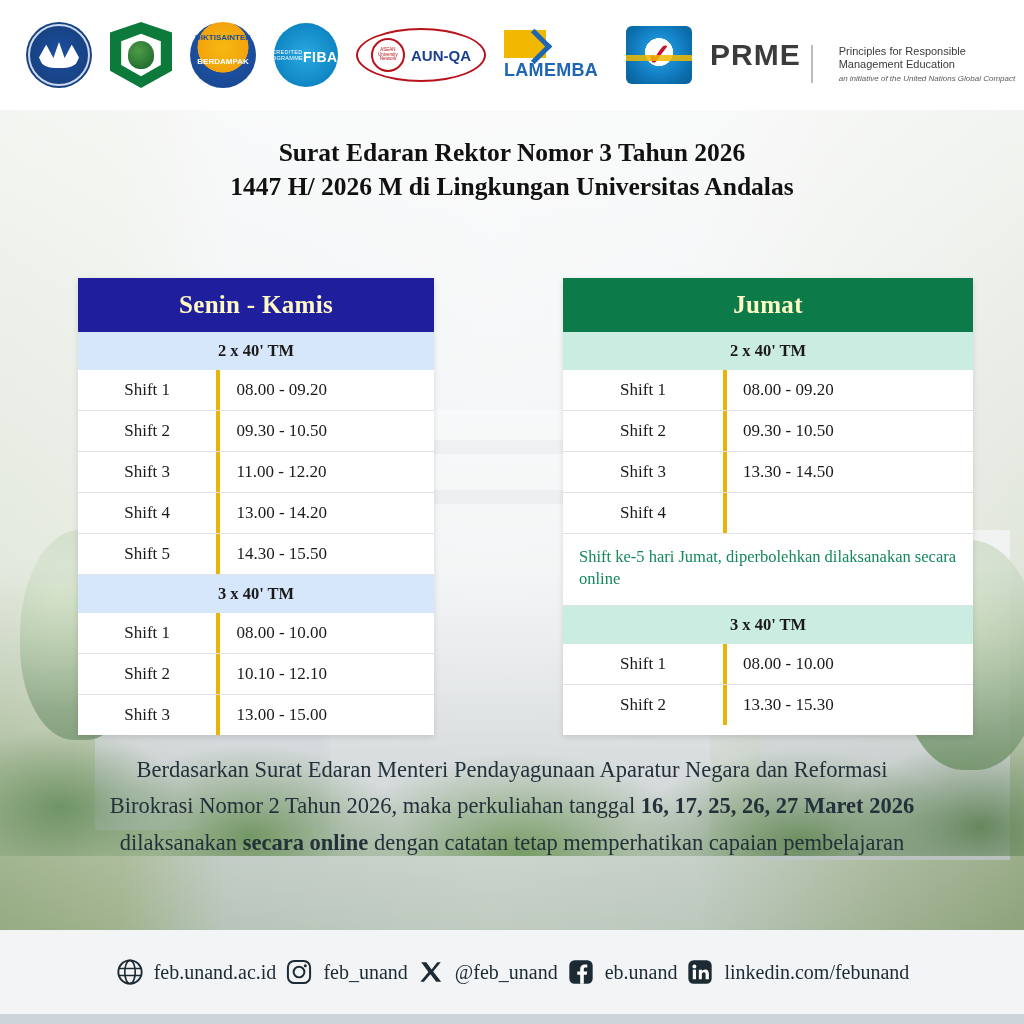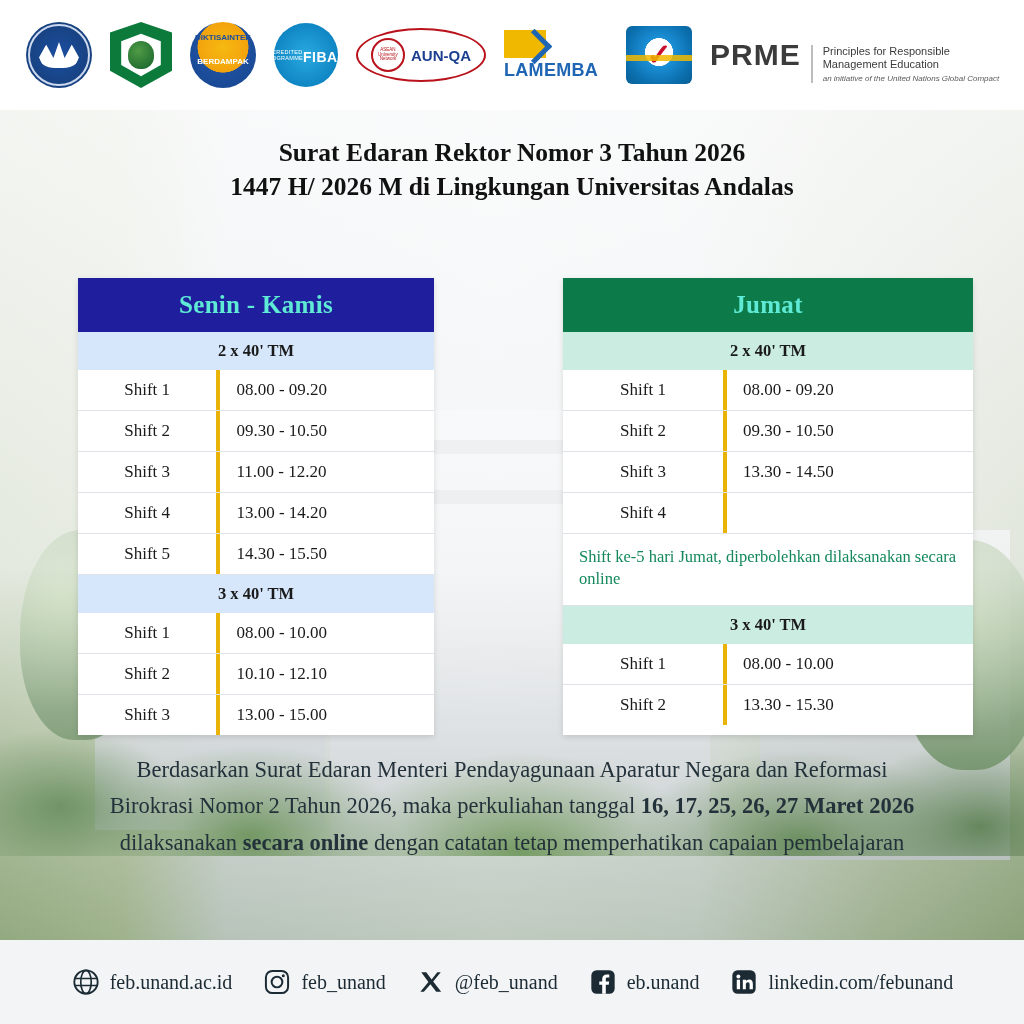--- a/index.html
+++ b/index.html
@@ -100,59 +100,59 @@
   .l-lamemba .word { font-family:"Liberation Sans", sans-serif; font-weight:700; font-size:18px; color:#1e66b4; margin-top:2px; letter-spacing:.3px;}
 
   .l-asean { width: 66px; height: 58px; border-radius: 6px;
     background: radial-gradient(circle at 50% 45%, #ffffff 0%, #ffffff 30%, #1b8fd6 31%, #0b6fae 72%, #0a5e93 100%);
     display:flex; align-items:center; justify-content:center; position:relative; }
   .l-asean::after { content:"✓"; color:#c8102e; font-size:30px; font-weight:700; line-height:1; }
   .l-asean .band { position:absolute; left:0; right:0; top:50%; height:6px; background:#f1b800; opacity:.85; }
 
   .l-prme { display:flex; align-items:center; gap:10px; }
   .l-prme .word { font-family:"Liberation Sans", sans-serif; font-weight:700; font-size:30px; letter-spacing:1px; color:#3b3b3b; }
-  .l-prme .side { border-left: 2px solid #bdbdbd; padding-left: 10px; margin-top: 18px; }
+  .l-prme .side { border-left: 2px solid #bdbdbd; padding-left: 26px; margin-top: 18px; }
   .l-prme .side .l1 { font-family:"Liberation Sans", sans-serif; font-size:11px; color:#3b3b3b; line-height:1.15; }
   .l-prme .side .l2 { font-family:"Liberation Sans", sans-serif; font-size:8px; color:#5a5a5a; font-style:italic; margin-top:4px; }
 
   
   .title {
     position: absolute; left: 0; top: 136px; width: 1024px;
     text-align: center; color: #111; font-weight: 700; font-size: 25.5px; line-height: 1.35;
   }
 
   
   .tables { position: absolute; left: 0; top: 278px; width: 1024px; display: flex; }
   .col { width: 512px; display:flex; justify-content:center; }
   .tbl { width: 356px; background: #fff; box-shadow: 0 2px 6px rgba(0,0,0,.12); }
   .tbl.right { width: 410px; }
-  .thead { color:#5eead4; text-align:center; font-weight:700; font-size:25px; padding: 13px 12px; letter-spacing:.3px; }
+  .thead { color:#fef9c3; text-align:center; font-weight:700; font-size:25px; padding: 13px 12px; letter-spacing:.3px; }
   .thead.blue { background:#1f1f9e; }
   .thead.green { background:#0d7a4a; }
   .sub { text-align:center; font-weight:700; font-size:16.5px; padding: 9px 0; color:#1a1a1a; }
   .sub.blue { background:#d6e7fb; }
   .sub.green { background:#cbece0; }
   .row { display:flex; border-bottom:1px solid #dfe3e7; }
   .row:last-child { border-bottom: none; }
   .cell-l { width: 40%; text-align:center; padding: 10px 4px; font-size:17px; color:#1a1a1a; border-right:4px solid #eab308; }
   .cell-r { width: 60%; padding: 10px 0 10px 16px; font-size:17px; color:#1a1a1a; }
   .note { padding: 12px 16px 14px 16px; color:#13885b; font-size:16.5px; line-height:1.35; border-bottom:1px solid #dfe3e7; }
 
   
   .para {
     position: absolute; left: 96px; top: 752px; width: 832px;
     text-align:center; font-size: 22.5px; line-height: 1.62; color: #23313a;
   }
   .para b { font-weight: 700; }
 
   
   .footer {
-    position: absolute; left: 0; bottom: 0; width: 1024px; height: 84px;
+    position: absolute; left: 0; bottom: 10px; width: 1024px; height: 84px;
     background: #f2f4f6;
-    display:flex; align-items:center; justify-content:center; gap: 30px;
+    display:flex; align-items:center; justify-content:center; gap: 8px;
     font-family: "Liberation Serif", serif;
   }
   .fitem { display:flex; align-items:center; gap: 9px; font-size: 20px; color:#1b2a33; }
   .ficon { width: 30px; height: 30px; display:flex; align-items:center; justify-content:center; flex:none; }
   .ficon svg { display:block; }
 </style>
 </head>
 <body>
 
 <div id="page">

